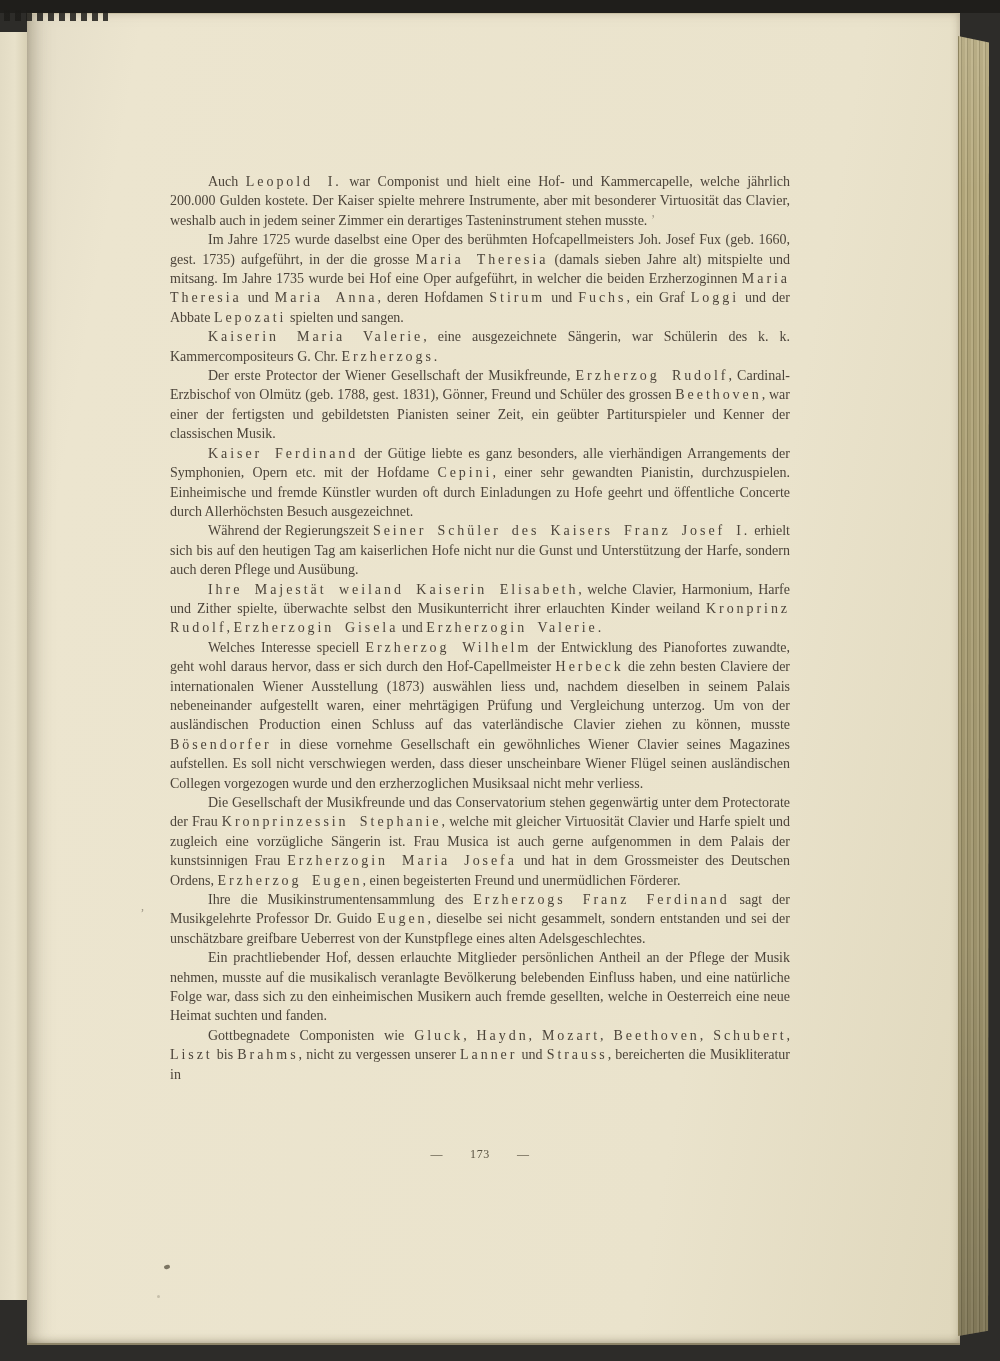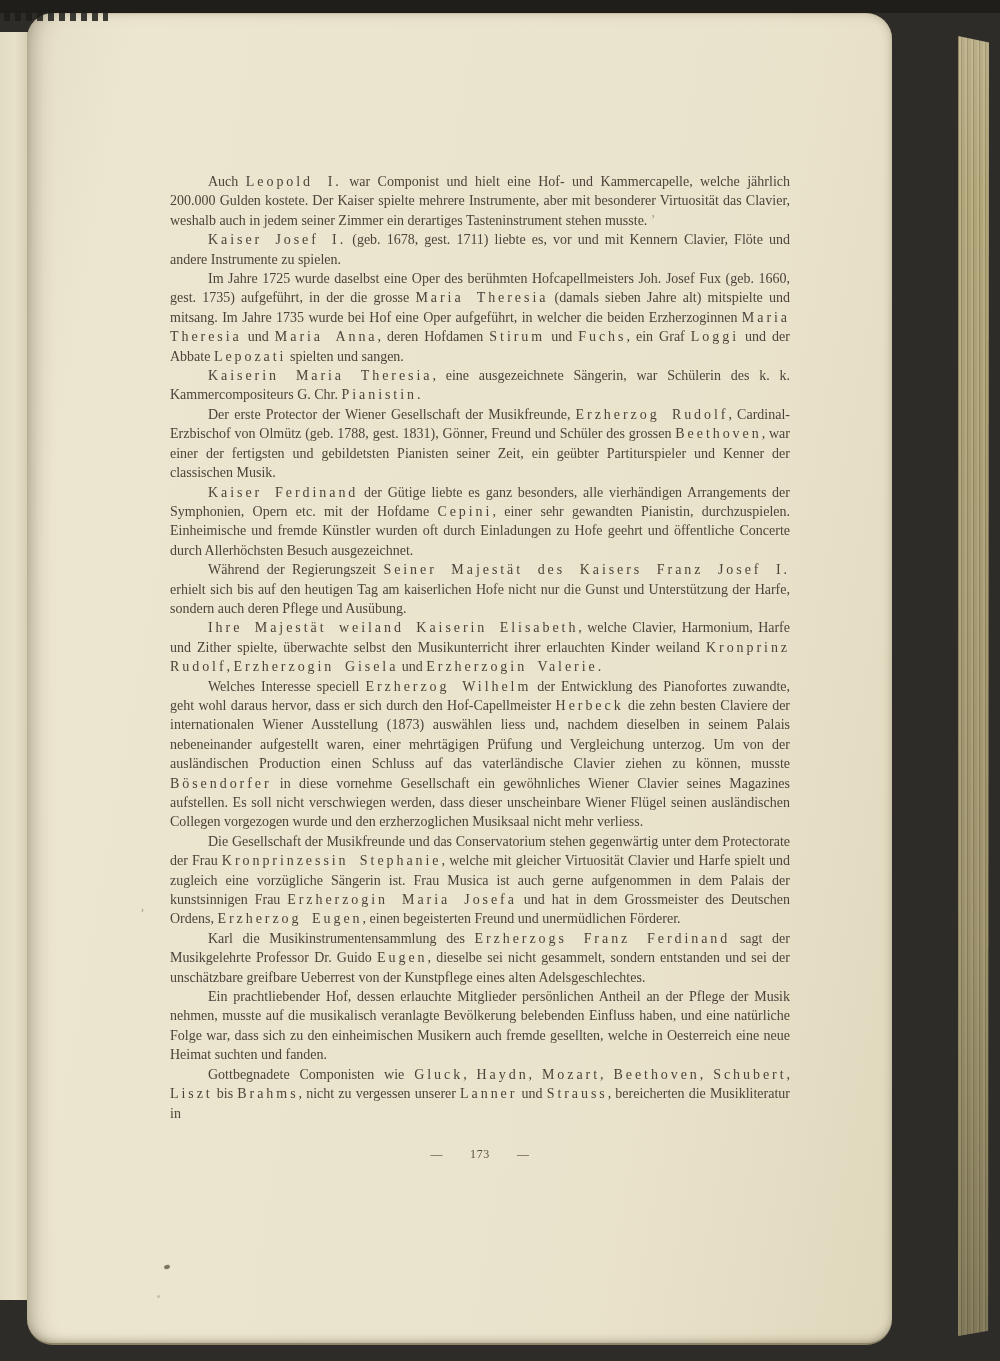--- a/index.html
+++ b/index.html
@@ -11,26 +11,25 @@
   .top-band{
     position:absolute;left:0;top:0;width:1000px;height:13px;
     background:#1f1e1b;
   }
   .prev-page-edge{
     position:absolute;left:0;top:32px;width:27px;height:1268px;
     background:linear-gradient(90deg,#e2dbc4,#e8e1ca 55%,#d8d0b5);
     border-right:1px solid var(--gutter,#b3a88a);
   }
   .page{
-    position:absolute;left:27px;top:13px;width:865px;height:1329px;
+    position:absolute;left:27px;top:13px;width:933px;height:1329px;
     background:linear-gradient(100deg,#e4ddc8 0%,#ece5cf 10%,var(--paper,#eae3cc) 72%,#e0d8bd 99%);
     box-shadow:inset 16px 0 22px -14px rgba(80,70,45,.5), inset -4px 0 8px -3px rgba(80,70,45,.28), inset 0 -6px 10px -6px rgba(80,70,45,.35);
     border-top:1px solid #c9c0a4;
     border-bottom:2px solid #8d8468;
-    border-radius:26px;
   }
   .binding-teeth{
     position:absolute;left:4px;top:10px;width:104px;height:11px;
     background:repeating-linear-gradient(90deg,#1d1c19 0 6px,rgba(0,0,0,0) 6px 11px);
     opacity:.85;
   }
   .page-edge-stack{
     position:absolute;left:958px;top:36px;width:30px;height:1300px;
     background:
       linear-gradient(180deg,rgba(255,255,255,.10),rgba(0,0,0,0) 12%,rgba(0,0,0,.12) 70%,rgba(0,0,0,.28)),
@@ -63,30 +62,29 @@
 </head>
 <body>
 
 <div class="top-band"></div>
 
 <div class="prev-page-edge"></div>
 
 <div class="page">
   <div class="text-block">
       <p class="para"><span>Auch </span><span class="gesperrt">Leopold I.</span><span> war Componist und hielt eine Hof- und Kammercapelle, welche jährlich 200.000 Gulden kostete.  Der Kaiser spielte mehrere Instrumente, aber mit besonderer Virtuosität das Clavier, weshalb auch in jedem seiner Zimmer ein derartiges Tasteninstrument stehen musste.</span><span class="faint"> ʼ</span></p>
-      <p class="para"><span class="gesperrt">Kaiser Josef I.</span><span> (geb. 1678, gest. 1711) liebte es, vor und mit Kennern Clavier, Flöte und andere Instrumente zu spielen.</span></p>
       <p class="para"><span>Im Jahre 1725 wurde daselbst eine Oper des berühmten Hofcapellmeisters Joh. Josef Fux (geb. 1660, gest. 1735) aufgeführt, in der die grosse </span><span class="gesperrt">Maria Theresia</span><span> (damals sieben Jahre alt) mitspielte und mitsang.  Im Jahre 1735 wurde bei Hof eine Oper aufgeführt, in welcher die beiden Erzherzoginnen </span><span class="gesperrt">Maria Theresia</span><span> und </span><span class="gesperrt">Maria Anna</span><span>, deren Hofdamen </span><span class="gesperrt">Stirum</span><span> und </span><span class="gesperrt">Fuchs</span><span>, ein Graf </span><span class="gesperrt">Loggi</span><span> und der Abbate </span><span class="gesperrt">Lepozati</span><span> spielten und sangen.</span></p>
-      <p class="para"><span class="gesperrt">Kaiserin Maria Theresia</span><span>, eine ausgezeichnete Sängerin, war Schülerin des k. k. Kammercompositeurs G. Chr. </span><span class="gesperrt">Pianistin</span><span>.</span></p>
+      <p class="para"><span class="gesperrt">Kaiserin Maria Valerie</span><span>, eine ausgezeichnete Sängerin, war Schülerin des k. k. Kammercompositeurs G. Chr. </span><span class="gesperrt">Erzherzogs</span><span>.</span></p>
       <p class="para"><span>Der erste Protector der Wiener Gesellschaft der Musikfreunde, </span><span class="gesperrt">Erzherzog Rudolf</span><span>, Cardinal-Erzbischof von Olmütz (geb. 1788, gest. 1831), Gönner, Freund und Schüler des grossen </span><span class="gesperrt">Beethoven</span><span>, war einer der fertigsten und gebildetsten Pianisten seiner Zeit, ein geübter Partiturspieler und Kenner der classischen Musik.</span></p>
       <p class="para"><span class="gesperrt">Kaiser Ferdinand</span><span> der Gütige liebte es ganz besonders, alle vierhändigen Arrangements der Symphonien, Opern etc. mit der Hofdame </span><span class="gesperrt">Cepini</span><span>, einer sehr gewandten Pianistin, durchzuspielen.  Einheimische und fremde Künstler wurden oft durch Einladungen zu Hofe geehrt und öffentliche Concerte durch Allerhöchsten Besuch ausgezeichnet.</span></p>
-      <p class="para"><span>Während der Regierungszeit </span><span class="gesperrt">Seiner Majestät des Kaisers Franz Josef I.</span><span> erhielt sich bis auf den heutigen Tag am kaiserlichen Hofe nicht nur die Gunst und Unterstützung der Harfe, sondern auch deren Pflege und Ausübung.</span></p>
+      <p class="para"><span>Während der Regierungszeit </span><span class="gesperrt">Seiner Schüler des Kaisers Franz Josef I.</span><span> erhielt sich bis auf den heutigen Tag am kaiserlichen Hofe nicht nur die Gunst und Unterstützung der Harfe, sondern auch deren Pflege und Ausübung.</span></p>
       <p class="para"><span class="gesperrt">Ihre Majestät weiland Kaiserin Elisabeth</span><span>, welche Clavier, Harmonium, Harfe und Zither spielte, überwachte selbst den Musikunterricht ihrer erlauchten Kinder weiland </span><span class="gesperrt">Kronprinz Rudolf</span><span>, </span><span class="gesperrt">Erzherzogin Gisela</span><span> und </span><span class="gesperrt">Erzherzogin Valerie</span><span>.</span></p>
       <p class="para"><span>Welches Interesse speciell </span><span class="gesperrt">Erzherzog Wilhelm</span><span> der Entwicklung des Pianofortes zuwandte, geht wohl daraus hervor, dass er sich durch den Hof-Capellmeister </span><span class="gesperrt">Herbeck</span><span> die zehn besten Claviere der internationalen Wiener Ausstellung (1873) auswählen liess und, nachdem dieselben in seinem Palais nebeneinander aufgestellt waren, einer mehrtägigen Prüfung und Vergleichung unterzog.  Um von der ausländischen Production einen Schluss auf das vaterländische Clavier ziehen zu können, musste </span><span class="gesperrt">Bösendorfer</span><span> in diese vornehme Gesellschaft ein gewöhnliches Wiener Clavier seines Magazines aufstellen. Es soll nicht verschwiegen werden, dass dieser unscheinbare Wiener Flügel seinen ausländischen Collegen vorgezogen wurde und den erzherzoglichen Musiksaal nicht mehr verliess.</span></p>
       <p class="para"><span>Die Gesellschaft der Musikfreunde und das Conservatorium stehen gegenwärtig unter dem Protectorate der Frau </span><span class="gesperrt">Kronprinzessin Stephanie</span><span>, welche mit gleicher Virtuosität Clavier und Harfe spielt und zugleich eine vorzügliche Sängerin ist.  Frau Musica ist auch gerne aufgenommen in dem Palais der kunstsinnigen Frau </span><span class="gesperrt">Erzherzogin Maria Josefa</span><span> und hat in dem Grossmeister des Deutschen Ordens, </span><span class="gesperrt">Erzherzog Eugen</span><span>, einen begeisterten Freund und unermüdlichen Förderer.</span></p>
-      <p class="para"><span>Karl die Musikinstrumentensammlung des </span><span class="gesperrt">Erzherzogs Franz Ferdinand</span><span> sagt der Musikgelehrte Professor Dr. Guido </span><span class="gesperrt">Eugen</span><span>, dieselbe sei nicht gesammelt, sondern entstanden und sei der unschätzbare greifbare Ueberrest von der Kunstpflege eines alten Adelsgeschlechtes.</span></p>
+      <p class="para"><span>Ihre die Musikinstrumentensammlung des </span><span class="gesperrt">Erzherzogs Franz Ferdinand</span><span> sagt der Musikgelehrte Professor Dr. Guido </span><span class="gesperrt">Eugen</span><span>, dieselbe sei nicht gesammelt, sondern entstanden und sei der unschätzbare greifbare Ueberrest von der Kunstpflege eines alten Adelsgeschlechtes.</span></p>
       <p class="para"><span>Ein prachtliebender Hof, dessen erlauchte Mitglieder persönlichen Antheil an der Pflege der Musik nehmen, musste auf die musikalisch veranlagte Bevölkerung belebenden Einfluss haben, und eine natürliche Folge war, dass sich zu den einheimischen Musikern auch fremde gesellten, welche in Oesterreich eine neue Heimat suchten und fanden.</span></p>
       <p class="para"><span>Gottbegnadete Componisten wie </span><span class="gesperrt">Gluck</span><span>, </span><span class="gesperrt">Haydn</span><span>, </span><span class="gesperrt">Mozart</span><span>, </span><span class="gesperrt">Beethoven</span><span>, </span><span class="gesperrt">Schubert</span><span>, </span><span class="gesperrt">Liszt</span><span> bis </span><span class="gesperrt">Brahms</span><span>, nicht zu vergessen unserer </span><span class="gesperrt">Lanner</span><span> und </span><span class="gesperrt">Strauss</span><span>, bereicherten die Musikliteratur in</span></p>
     </div>
 
   <div class="page-footer">
     <span>—</span>
     <span>173</span>
     <span>—</span>
   </div>
 

